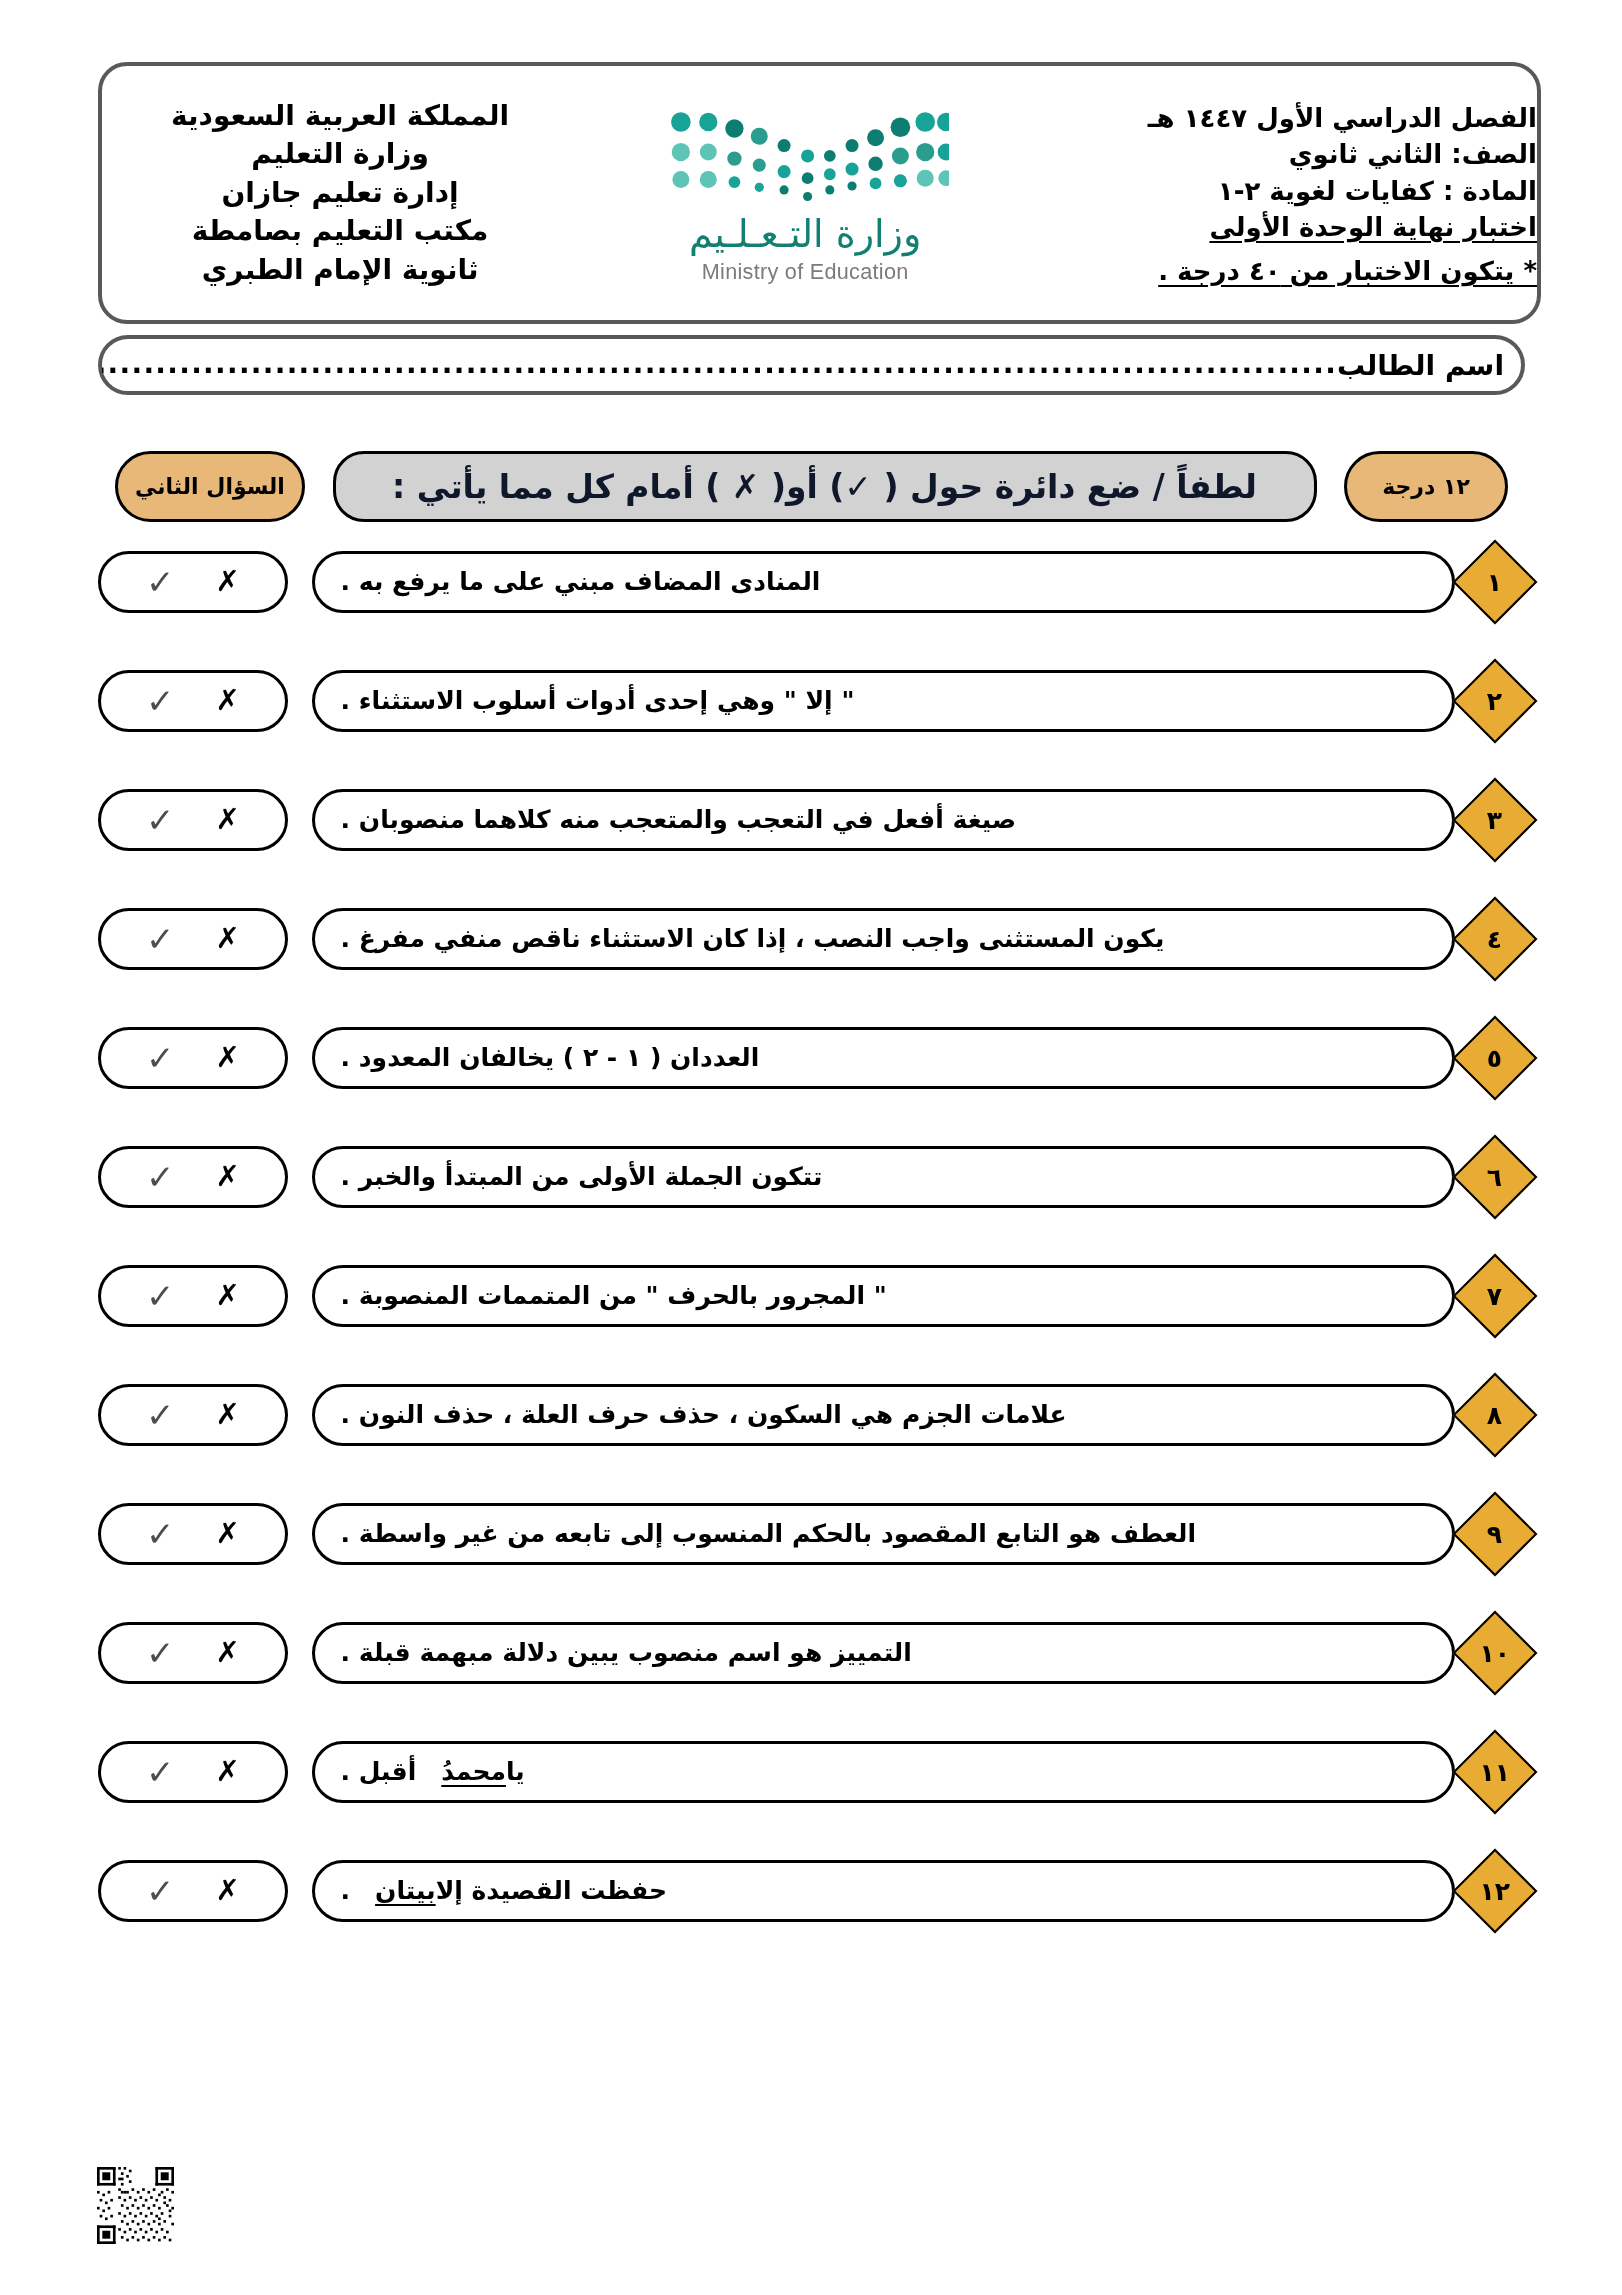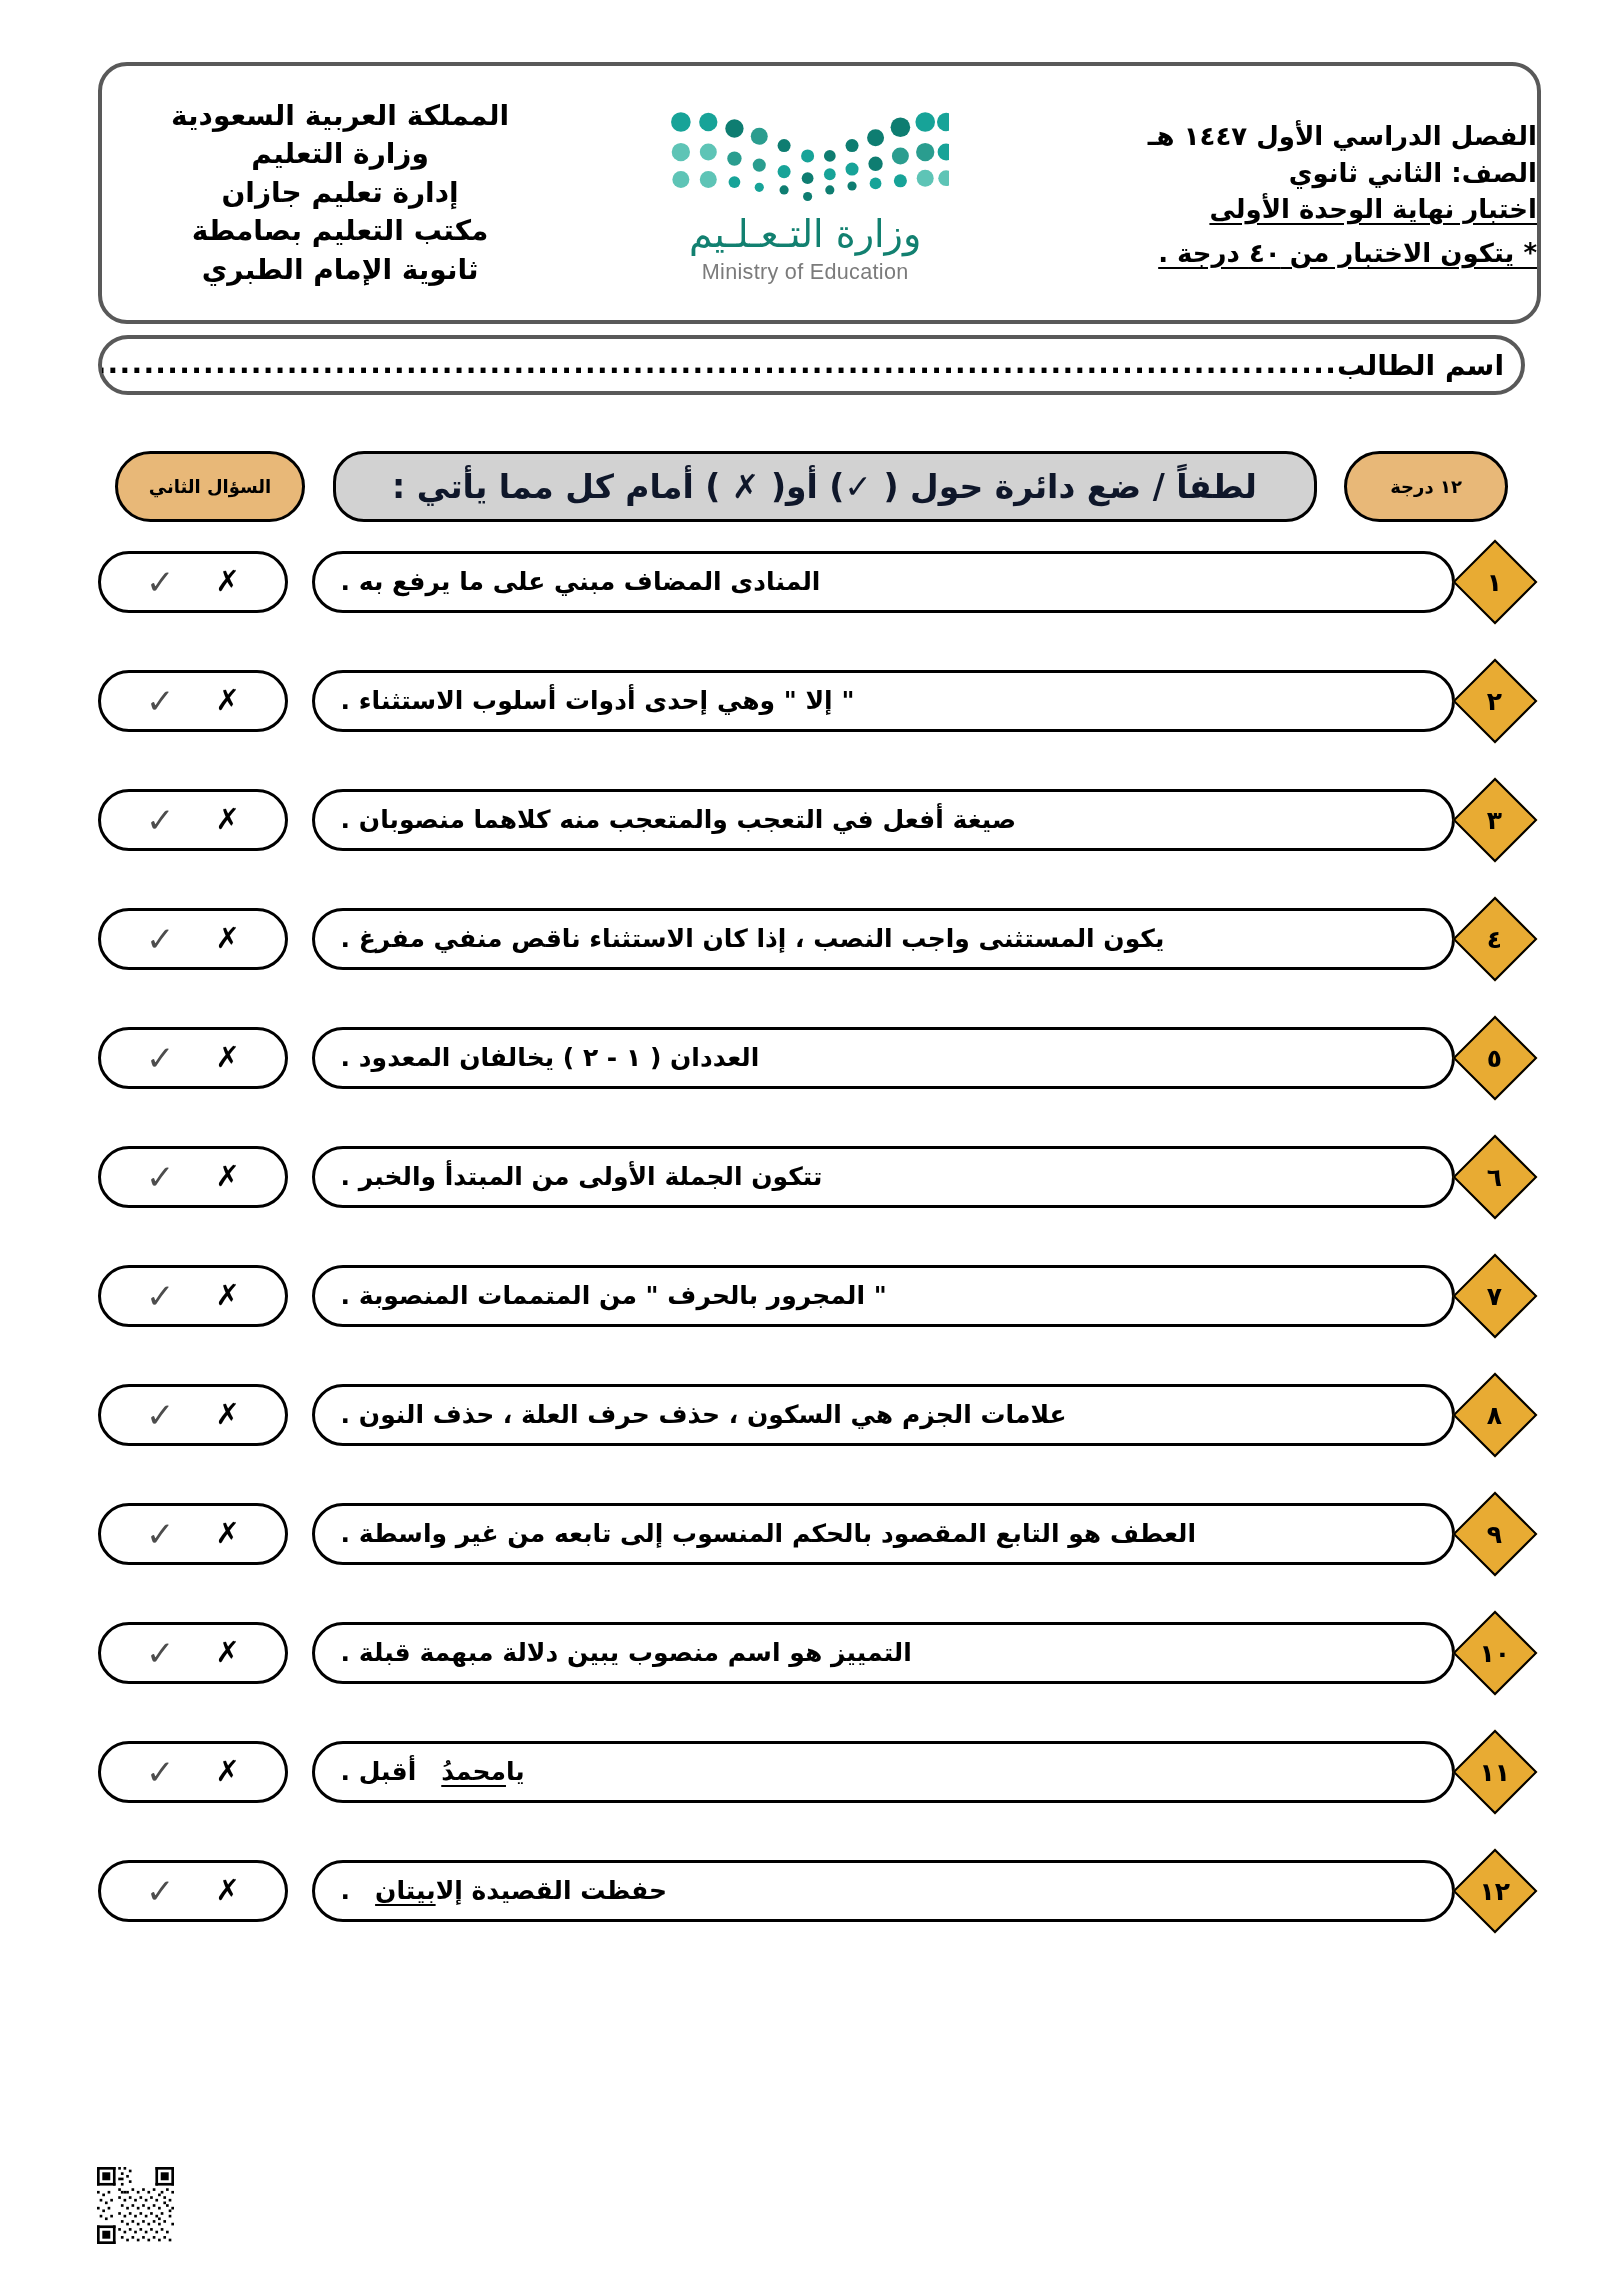--- a/index.html
+++ b/index.html
@@ -153,21 +153,21 @@
     align-items: center;
     justify-content: space-between;
   }
   .badge {
     background: #e8b878;
     border: 3.3px solid #000;
     border-radius: 36px;
     display: flex;
     align-items: center;
     justify-content: center;
-    font-size: 18px;
+    font-size: 22px;
     font-weight: bold;
     color: #000;
     box-sizing: border-box;
   }
   .badge-q {
     width: 190px;
     height: 71px;
     letter-spacing: 1.3px;
   }
   .badge-score {
@@ -341,20 +341,21 @@
           <circle cx="436" cy="112" r="12" fill="#5ec4b6"></circle>
         </g>
       </svg>
       <div class="logo-word">وزارة التـعـلـيم</div>
       <div class="logo-sub">Ministry of Education</div>
     </div>
 
     <div class="hdr-col-left">
       <div class="line">الفصل الدراسي الأول ١٤٤٧ هـ</div>
       <div class="line">الصف: الثاني ثانوي</div>
+      <div class="line">المادة : كفايات لغوية ٢-١</div>
       <div class="line underline">اختبار نهاية الوحدة الأولى</div>
       <div class="note">* يتكون الاختبار من ٤٠ درجة .</div>
     </div>
 
   </div>
 
   <div class="name-box">
     <span class="name-label">اسم الطالب</span>
     <span class="name-dots">.................................................................................................................................................</span>
   </div>

